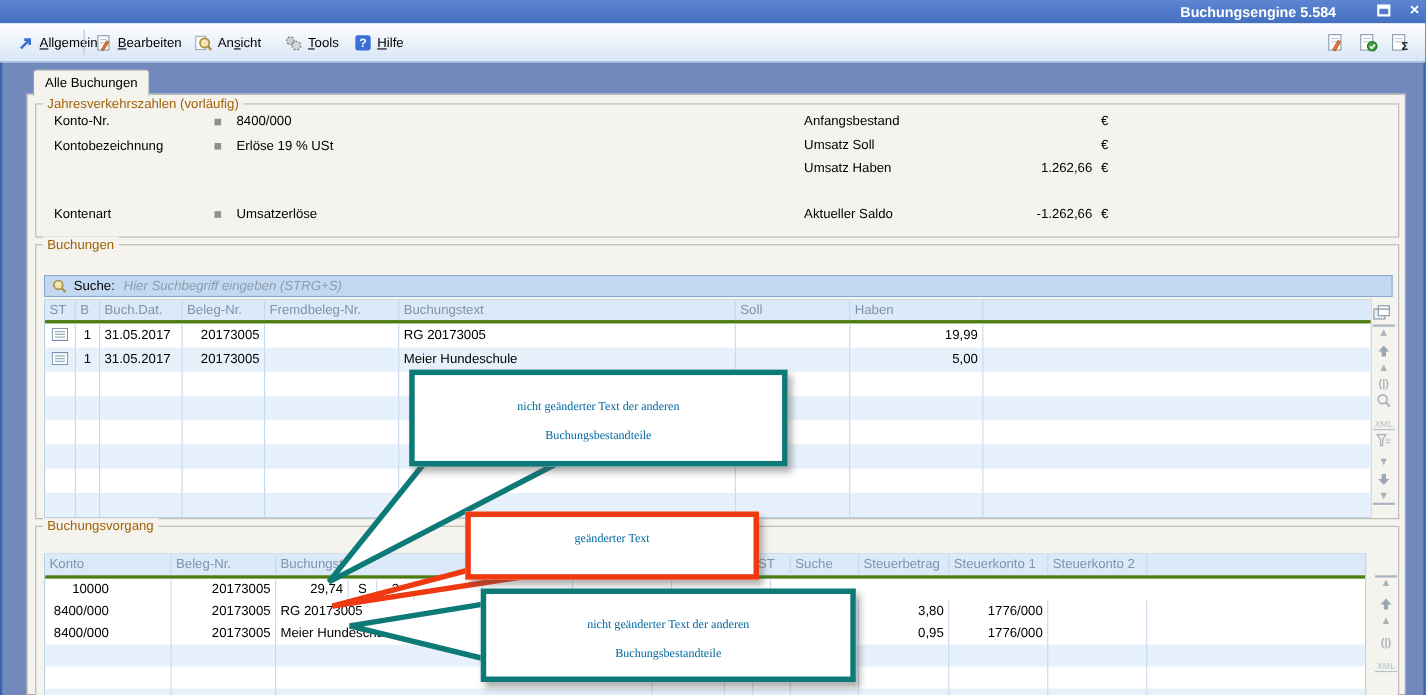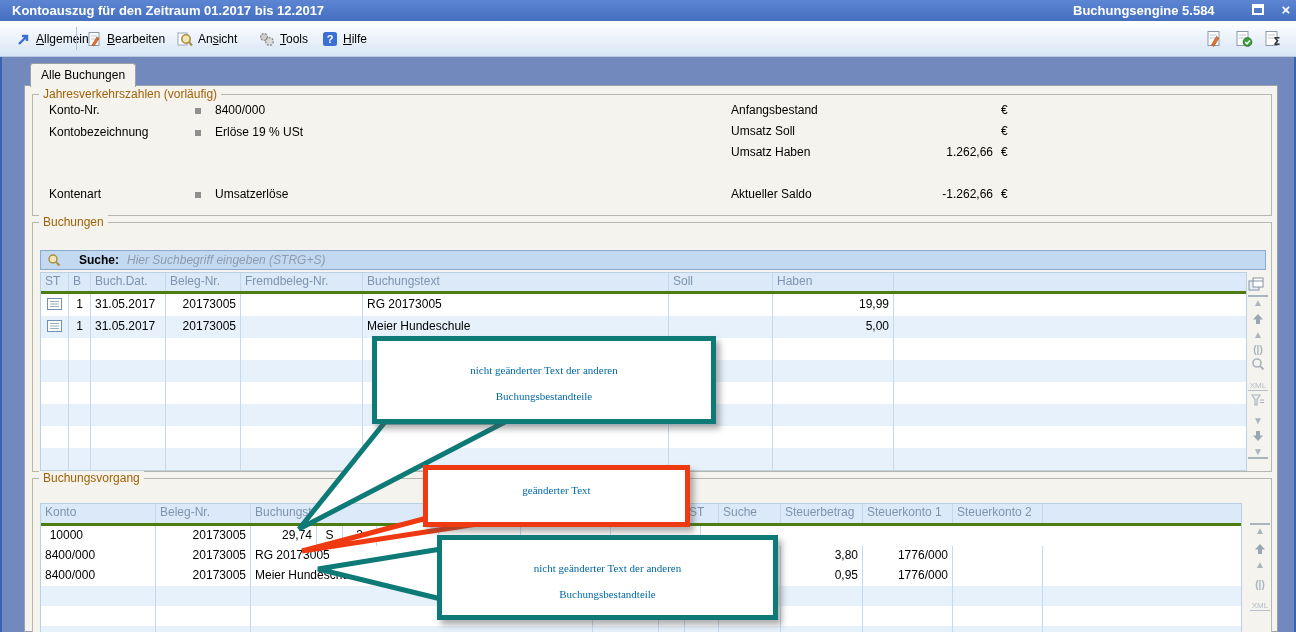--- a/index.html
+++ b/index.html
@@ -35,21 +35,21 @@
   #fs-bookings{left:32px;top:222px;width:1238px;height:248px;}
   #fs-transaction{left:32px;top:478px;width:1238px;height:160px;}
 
   .fld-label{color:#000;}
   .bullet{width:6px;height:6px;background:#8f8f8f;}
   .sum-val-num{width:120px;text-align:right;}
 
   
   #search-bar{left:40px;top:250px;width:1226px;height:20px;background:#c3d9f1;border:1px solid #86a9ce;
      box-sizing:border-box;display:flex;align-items:center;z-index:2;}
-  #search-label{font-weight:bold;margin-left:18px;}
+  #search-label{font-weight:normal;margin-left:6px;}
   #search-placeholder{font-style:italic;color:#8c9cac;margin-left:8px;}
 
   
   .grid{background:#fff;border:1px solid #bcd0e4;box-sizing:content-box;z-index:2;}
   .grow{display:flex;}
   .hrow{height:18px;background:#dbe9f8;color:#7e94ae;border-bottom:3px solid #4d7c0f;}
   .hrow .cell{line-height:17px;}
   .cell{box-sizing:border-box;border-right:1px solid #c5d9ee;padding:0 4px;white-space:nowrap;overflow:hidden;}
   .filler{border-right:none;}
   .ra{text-align:right;}
@@ -59,21 +59,21 @@
   #bk-grid .drow{height:22px;}
   #bk-grid .drow .cell{line-height:21px;}
   .bc0{width:28px}.bc1{width:22px}.bc2{width:75px}.bc3{width:75px}.bc4{width:122px}
   .bc5{width:306px}.bc6{width:104px}.bc7{width:121px}.bc8{width:352px}
   #tx-grid{left:40px;top:503px;width:1200px;height:129px;overflow:hidden;}
   #tx-grid .hrow{height:19px;}
   #tx-grid .drow{height:20px;}
   #tx-grid .drow .cell{line-height:19px;}
   .tc0{width:115px}.tc1{width:95px}.tc2{width:342px}.tc3{width:66px}.tc4{width:26px}
   .tc5{width:34px}.tc6{width:62px}.tc7{width:82px}.tc8{width:90px}.tc9{width:90px}.tc10{width:198px}
-  .konto-cell{padding-right:72px;}
+  .konto-cell{padding-right:56px;}
 
   
   .strip-ico{width:20px;height:15px;display:flex;align-items:center;justify-content:center;
      color:#a8b4be;font-size:10px;z-index:3;}
   .bar-top{border-top:2px solid #a8b4be;height:11px;}
   .bar-bot{border-bottom:2px solid #a8b4be;height:11px;}
   .tinytext{font-size:8px;letter-spacing:0;border-bottom:1px solid #b4c0ca;color:#b4c0ca;height:10px;line-height:9px;}
   .brk{font-size:10px;font-weight:bold;}
 
   
@@ -88,21 +88,20 @@
   #callout-3{left:437px;top:535px;width:341px;height:85px;padding-top:15px;line-height:26px;}
 
   svg{display:block;}
 </style>
 </head>
 <body>
 
 <div id="app">
 
   <div id="titlebar" class="abs">
-    <div id="title-text" class="abs">Kontoauszug für den Zeitraum 01.2017 bis 12.2017</div>
     <div id="app-name" class="abs">Buchungsengine 5.584</div>
     <div id="restore-btn" class="abs"></div>
     <div id="close-btn" class="abs">×</div>
   </div>
 
   <div id="menubar" class="abs">
     <div class="menu-item abs" style="left:16px">
       <span>
           <svg width="15" height="15">
             <path d="M3 12 L11 4 M6 4 H11 V9" stroke="#3b6fd4" stroke-width="2.4" fill="none"></path>

